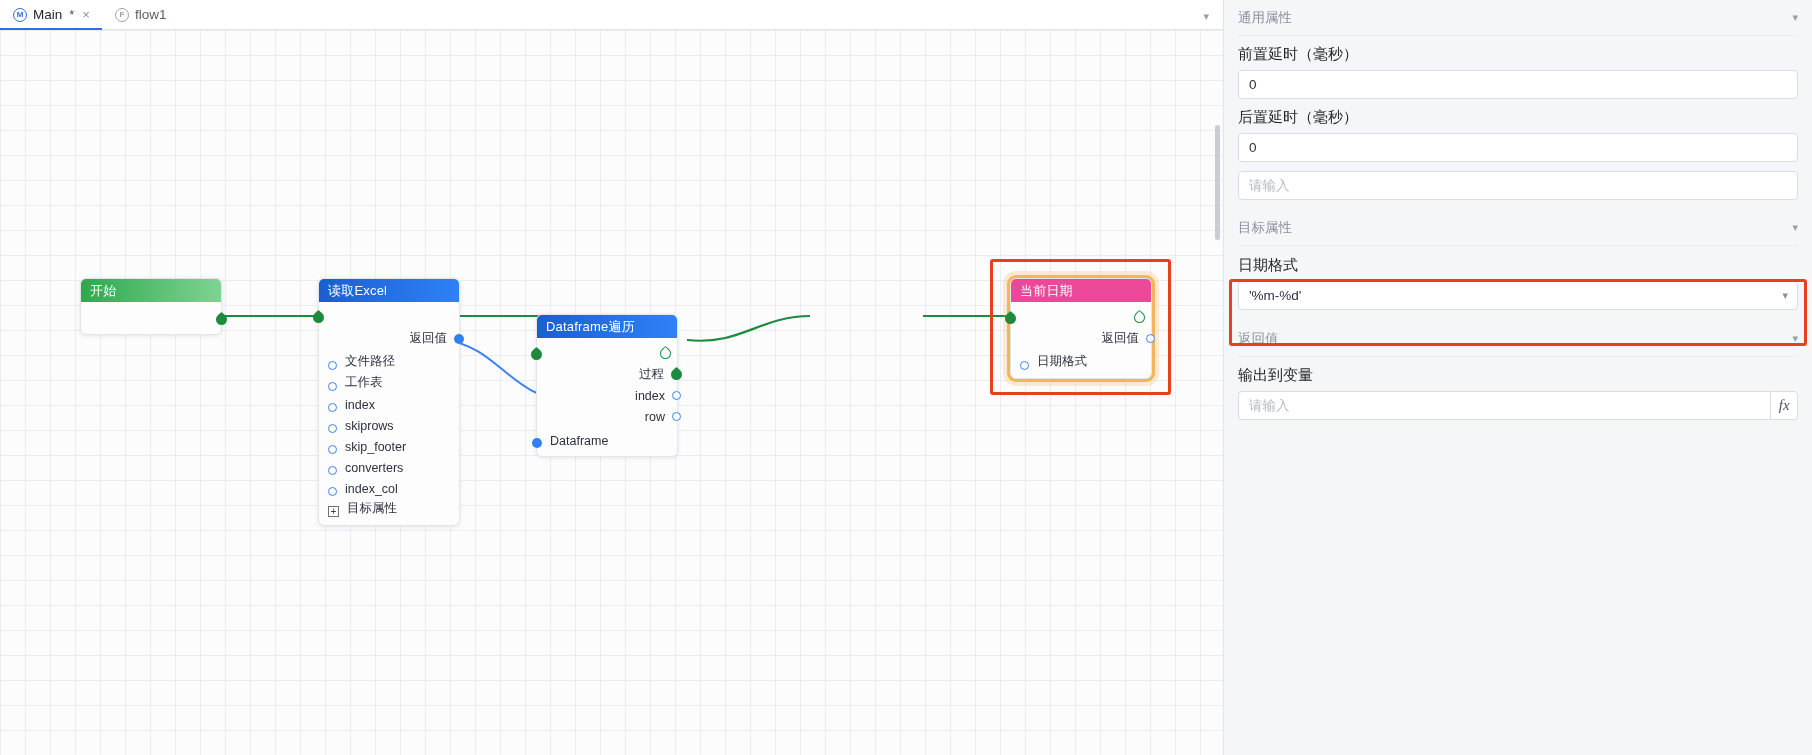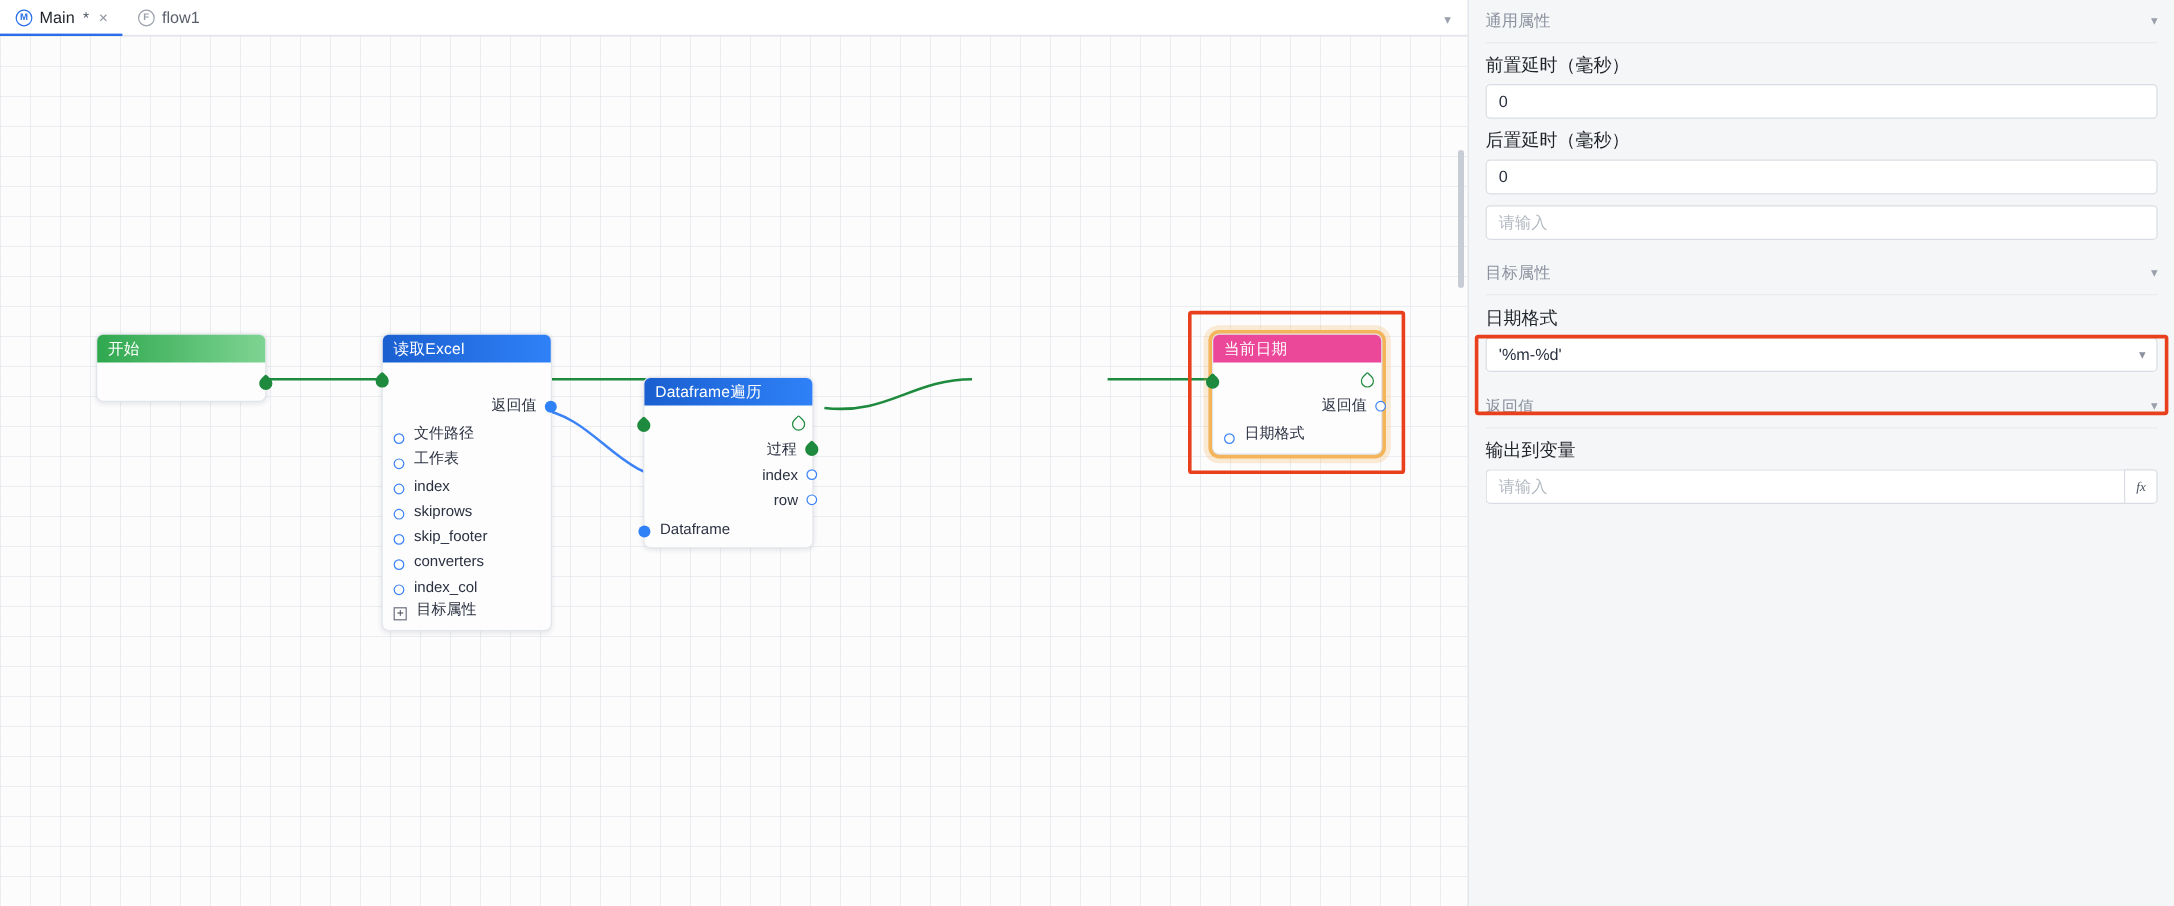--- a/index.html
+++ b/index.html
@@ -88,21 +88,21 @@
     background:#fff; padding:0 10px; font-size:13.5px; color:#2b3140;
     font-family:"Liberation Sans","DejaVu Sans",sans-serif; outline:none; }
   .fi::placeholder { color:#b5bac3; }
   .fsel { position:relative; }
   .fsel .cv { position:absolute; right:10px; top:8px; font-size:11px; color:#8b919e;
     pointer-events:none; }
   .fx-wrap { display:flex; }
   .fx-wrap .fi { border-radius:4px 0 0 4px; border-right:none; }
   .fx-btn { width:29px; height:29px; border:1px solid #d9dde3; border-radius:0 4px 4px 0;
     background:#fff; display:flex; align-items:center; justify-content:center;
-    font-style:italic; font-size:11px; color:#4a5160; cursor:pointer;
+    font-style:italic; font-size:15px; color:#4a5160; cursor:pointer;
     font-family:"Liberation Serif","DejaVu Serif",serif; }
 
   .scrollbar { position:absolute; left:1215px; top:95px; width:5px; height:115px;
     background:#c8ccd4; border-radius:3px; }
 </style>
 </head>
 <body>
 
 <div class="app">
 

